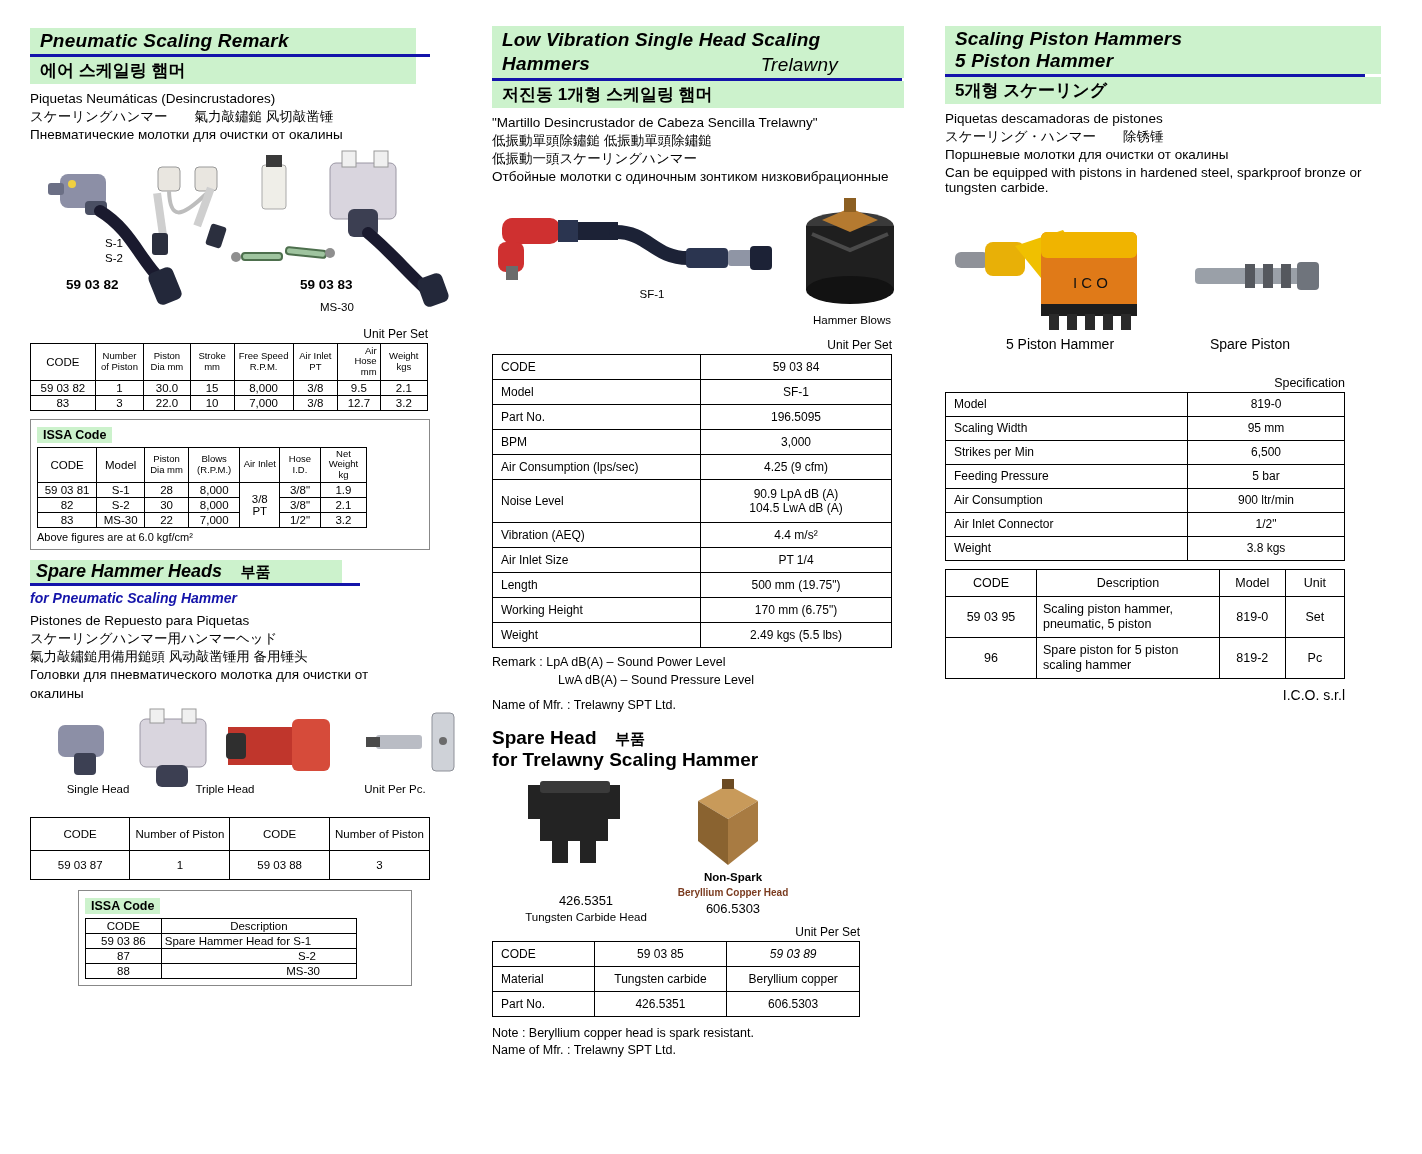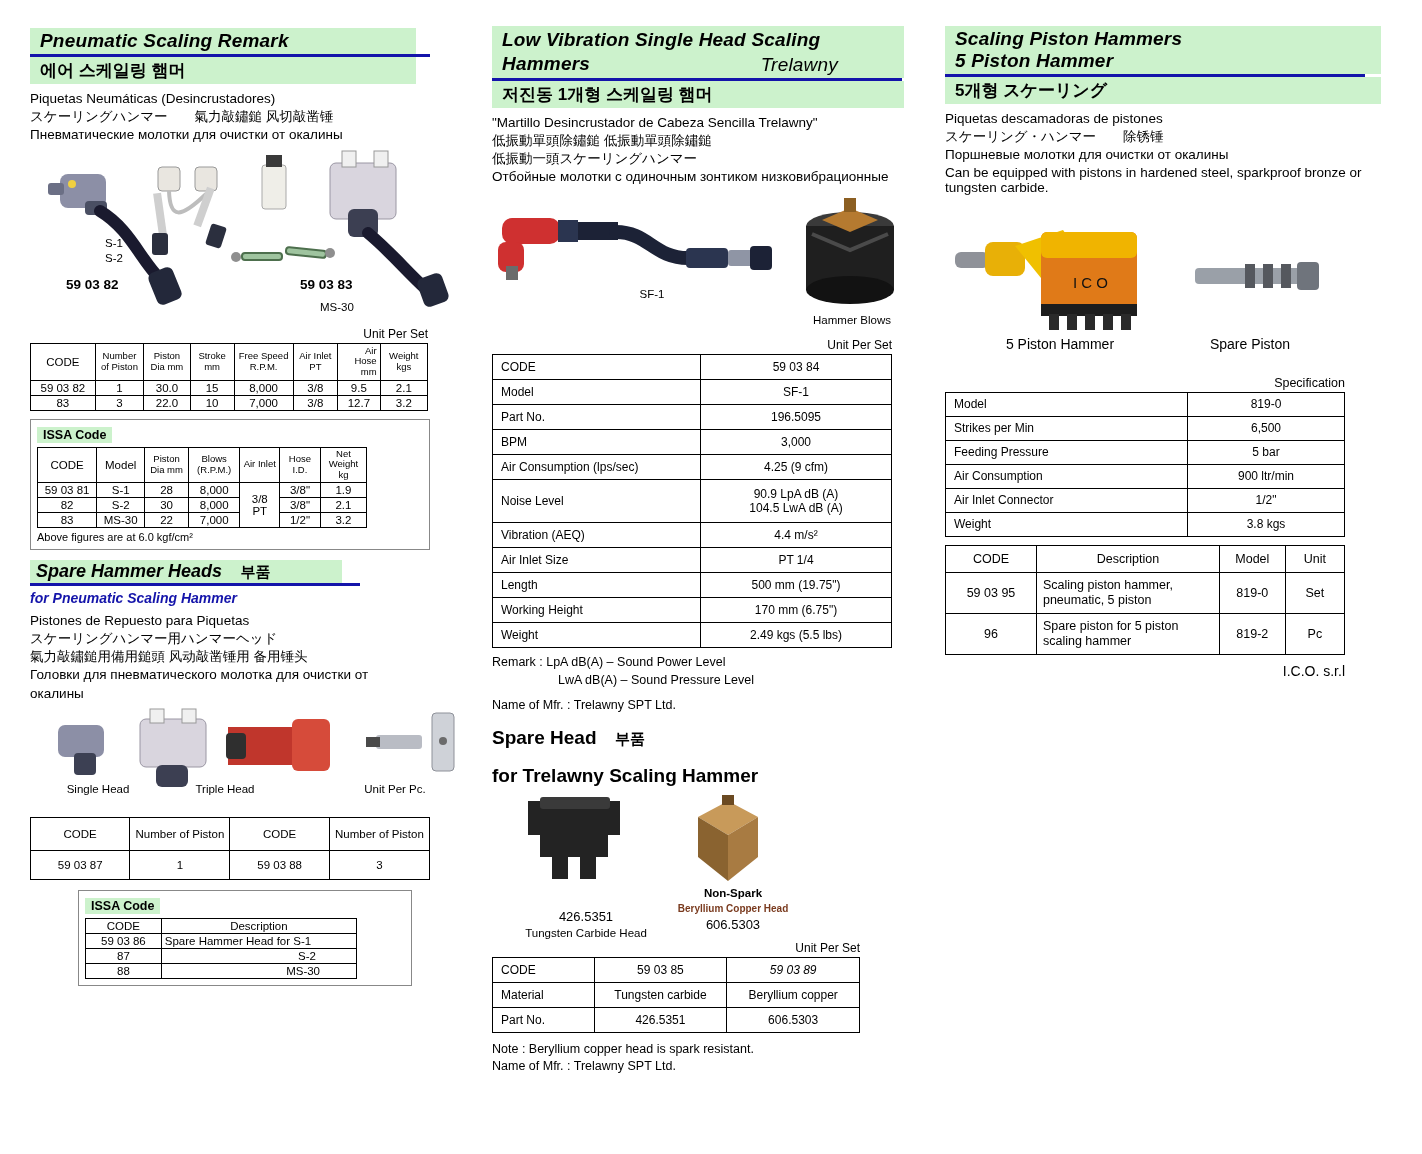--- a/index.html
+++ b/index.html
@@ -364,21 +364,21 @@
     </tbody>
       </table>
 
     <div class="note" style="margin-top:6px;">Remark :  LpA dB(A) – Sound Power Level</div>
     <div class="note" style="margin-left:66px;">LwA dB(A) – Sound Pressure Level</div>
     <div class="note" style="margin-top:8px;">Name of Mfr. : Trelawny SPT Ltd.</div>
 
     <div style="margin-top:12px;">
       <span class="sec2-title">Spare Head</span>
       <span class="sub-kr" style="margin-left:14px;">부품</span>
-      <div class="sec2-title" style="margin-top:16px;">for Trelawny Scaling Hammer</div>
+      <div class="sec2-title" style="margin-top:0;">for Trelawny Scaling Hammer</div>
     </div>
 
     <div class="art" style="height:150px;margin-top:8px;">
       <svg width="430" height="110" viewBox="0 0 430 110">
 
         <path d="M36 6 h92 v34 h-12 v22 h-12 v22 h-16 v-22 h-12 v22 h-16 v-22 h-12 v-22 h-12 z" fill="#232323"></path>
         <rect x="48" y="2" width="70" height="12" rx="3" fill="#3a3a3a"></rect>
 
         <path d="M206 22 L236 6 L266 22 L236 40 Z" fill="#c89a5a"></path>
         <path d="M206 22 L236 40 L236 86 L206 62 Z" fill="#8a6330"></path>
@@ -468,20 +468,24 @@
 
     <div style="width:400px;text-align:right;font-size:12.5px;margin-top:-10px;">Specification</div>
 
     <table class="t" style="width:400px;margin-top:2px;font-size:12px;">
       <tbody>
           <tr>
         <td style="width:230px;text-align:left;padding-left:8px;height:21px;">Model</td>
         <td class="code">819-0</td>
       </tr>
       <tr>
+        <td style="text-align:left;padding-left:8px;height:21px;">Scaling Width</td>
+        <td>95 mm</td>
+      </tr>
+      <tr>
         <td style="text-align:left;padding-left:8px;height:21px;">Strikes per Min</td>
         <td>6,500</td>
       </tr>
       <tr>
         <td style="text-align:left;padding-left:8px;height:21px;">Feeding Pressure</td>
         <td>5 bar</td>
       </tr>
       <tr>
         <td style="text-align:left;padding-left:8px;height:21px;">Air Consumption</td>
         <td>900 ltr/min</td>

